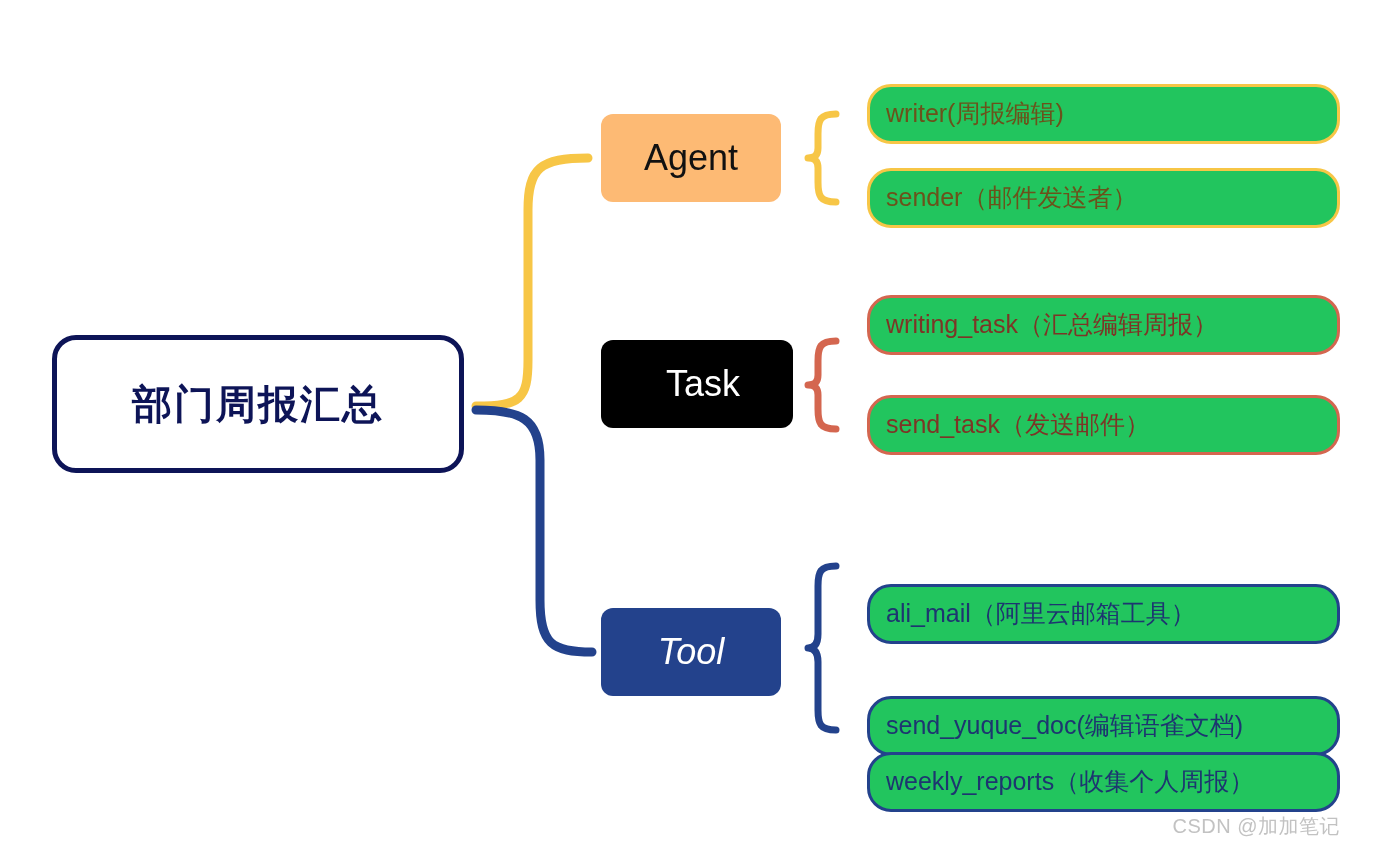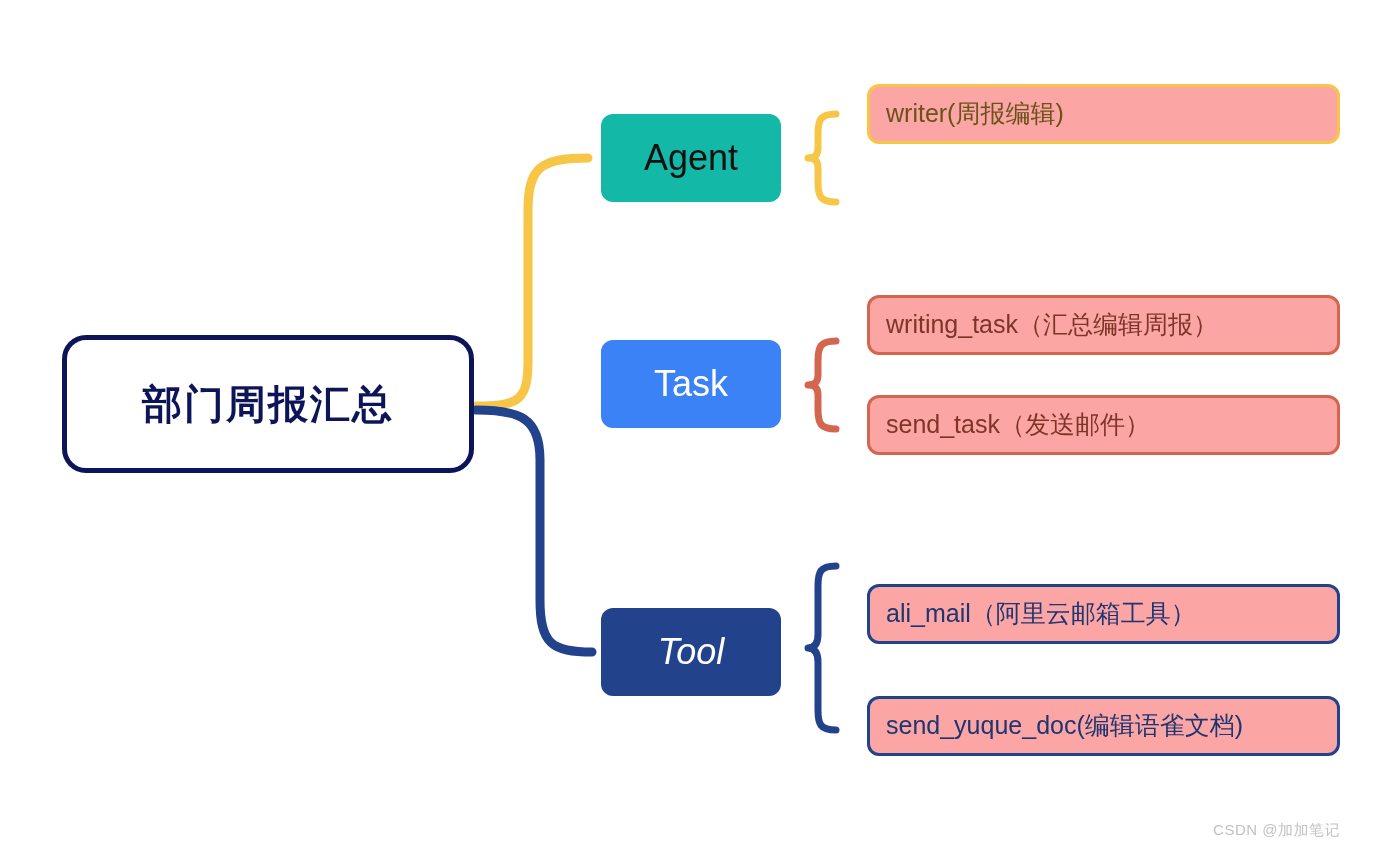--- a/index.html
+++ b/index.html
@@ -27,21 +27,21 @@
     left: 0;
     top: 0;
     width: 1396px;
     height: 852px;
     pointer-events: none;
   }
 
   
   .root-node {
     position: absolute;
-    left: 62px;
+    left: 52px;
     top: 335px;
     width: 412px;
     height: 138px;
     box-sizing: border-box;
     border: 5px solid #0d1457;
     border-radius: 24px;
     background: #ffffff;
     display: flex;
     align-items: center;
     justify-content: center;
@@ -63,38 +63,38 @@
     display: flex;
     align-items: center;
     justify-content: center;
   }
   .cat-label {
     font-size: 36px;
     font-weight: 400;
     line-height: 1;
   }
 
-  .cat-agent { left: 601px; top: 114px; background: #14b8a6; }
+  .cat-agent { left: 601px; top: 114px; background: #fdba74; }
   .cat-agent .cat-label { color: #111111; }
 
-  .cat-task  { left: 601px; top: 340px; background: #3b82f6; }
+  .cat-task  { left: 601px; top: 340px; background: #000000; padding-left: 12px; }
   .cat-task .cat-label { color: #ffffff; }
 
   .cat-tool  { left: 601px; top: 608px; background: #23428c; font-style: italic; }
   .cat-tool .cat-label { color: #ffffff; }
 
   
   .leaf {
     position: absolute;
     left: 867px;
     width: 473px;
     height: 60px;
     box-sizing: border-box;
-    border-radius: 12px;
-    background: #fca5a5;
+    border-radius: 24px;
+    background: #22c55e;
     display: flex;
     align-items: center;
     padding-left: 16px;
   }
   .leaf-label {
     font-size: 25px;
     line-height: 1.1;
     white-space: nowrap;
   }
 
@@ -116,21 +116,21 @@
 
   .leaf-o1 { top: 536px; }
   .leaf-o2 { top: 648px; }
   .leaf-o3 { top: 704px; }
 
   
   .watermark {
     position: absolute;
     right: 56px;
     bottom: 12px;
-    font-size: 15px;
+    font-size: 20px;
     color: #c2c2c2;
     letter-spacing: 0.5px;
     white-space: nowrap;
   }
 </style>
 </head>
 <body>
 
 <div id="canvas">
 
@@ -161,20 +161,23 @@
   </div>
 
   <div class="cat-node cat-agent">
     <span class="cat-label">Agent</span>
   </div>
 
   <div class="leaf amber leaf-a1">
     <span class="leaf-label">writer(周报编辑)</span>
   </div>
 
+  <div class="leaf amber leaf-a2">
+    <span class="leaf-label">sender（邮件发送者）</span>
+  </div>
 
   <div class="cat-node cat-task">
     <span class="cat-label">Task</span>
   </div>
 
   <div class="leaf coral leaf-t1">
     <span class="leaf-label">writing_task（汇总编辑周报）</span>
   </div>
 
   <div class="leaf coral leaf-t2">
@@ -186,16 +189,19 @@
   </div>
 
   <div class="leaf navy leaf-o1">
     <span class="leaf-label">ali_mail（阿里云邮箱工具）</span>
   </div>
 
   <div class="leaf navy leaf-o2">
     <span class="leaf-label">send_yuque_doc(编辑语雀文档)</span>
   </div>
 
+  <div class="leaf navy leaf-o3">
+    <span class="leaf-label">weekly_reports（收集个人周报）</span>
+  </div>
 
   <div class="watermark">CSDN @加加笔记</div>
 
 </div>
 
 </body></html>

